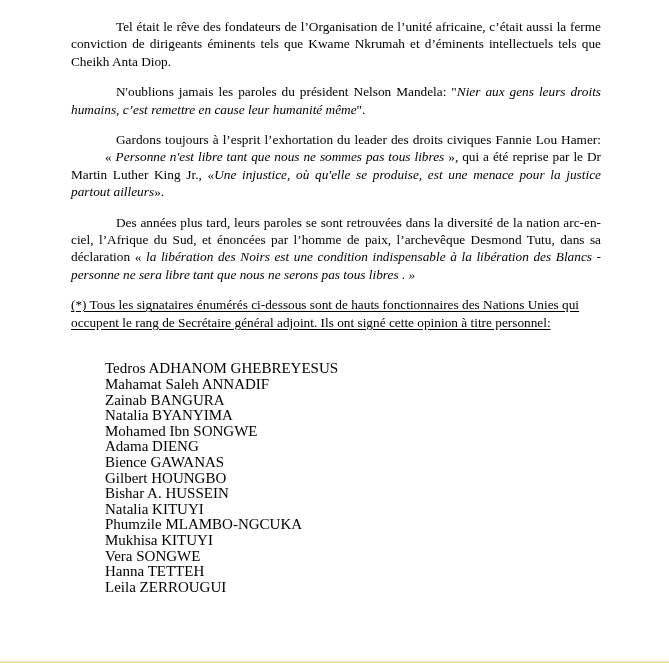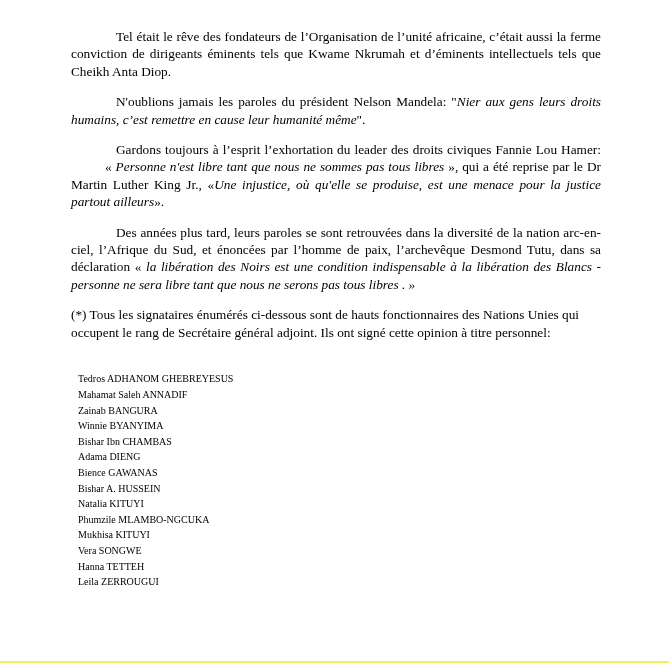--- a/index.html
+++ b/index.html
@@ -17,21 +17,21 @@
   }
 
   #page {
     position: absolute;
     left: 0;
     top: 0;
     width: 669px;
     height: 661px;
     background: #ffffff;
     box-sizing: border-box;
-    padding: 28px 68px 0 71px;
+    padding: 18px 68px 0 71px;
   }
 
   .para {
     font-size: 13.3px;
     line-height: 17.4px;
     text-align: justify;
     text-indent: 45px;
     margin: 0 0 13px 0;
     -webkit-hyphens: none;
     hyphens: none;
@@ -39,35 +39,37 @@
 
   .it { font-style: italic; }
 
   
   .underlined-note {
     font-size: 13.3px;
     line-height: 17.6px;
     text-align: left;
     text-indent: 0;
     margin: 0 0 30px 0;
+    text-decoration: underline;
     text-underline-offset: 2px;
   }
 
   
   .gap { display: inline-block; width: 34px; }
 
   .signatories {
     margin: 0;
     padding: 0 0 0 7px;
     list-style: none;
   }
   .signatories li {
-    font-size: 10px;
+    font-size: 15px;
     line-height: 15.6px;
     white-space: nowrap;
+    margin-left: 27px;
   }
 
   #bottom-bar {
     position: absolute;
     left: 0;
     bottom: 0;
     width: 669px;
     height: 2px;
     background: #f7ef5a;
   }
@@ -82,24 +84,25 @@
       <p class="para"><span>Gardons toujours à l’esprit l’exhortation du leader des droits civiques Fannie Lou Hamer:</span><span class="gap"></span><span>« </span><span class="it">Personne n'est libre tant que nous ne sommes pas tous libres</span><span> », qui a été reprise par le Dr Martin Luther King Jr., «</span><span class="it">Une injustice, où qu'elle se produise, est une menace pour la justice partout ailleurs</span><span>».</span></p>
       <p class="para"><span>Des années plus tard, leurs paroles  se sont retrouvées dans la  diversité de la nation arc-en-ciel, l’Afrique du Sud, et  énoncées par l’homme de paix, l’archevêque Desmond Tutu,  dans sa déclaration  « </span><span class="it">la libération des Noirs est une condition indispensable à la libération des Blancs - personne ne sera libre tant que nous ne serons pas tous libres . »</span></p>
     </div>
 
   <p class="underlined-note">(*) Tous les signataires énumérés ci-dessous sont de hauts fonctionnaires des Nations Unies qui occupent le rang de Secrétaire général adjoint. Ils ont signé cette opinion à titre personnel:</p>
 
   <ul class="signatories" id="signatories-list">
       <li>Tedros ADHANOM GHEBREYESUS</li>
       <li>Mahamat Saleh ANNADIF</li>
       <li>Zainab BANGURA</li>
-      <li>Winnie BYANYIMA</li>
-      <li>Bishar Ibn CHAMBAS</li>
+      <li>Natalia BYANYIMA</li>
+      <li>Mohamed Ibn SONGWE</li>
       <li>Adama DIENG</li>
       <li>Bience GAWANAS</li>
+      <li>Gilbert HOUNGBO</li>
       <li>Bishar A. HUSSEIN</li>
       <li>Natalia KITUYI</li>
       <li>Phumzile MLAMBO-NGCUKA</li>
       <li>Mukhisa KITUYI</li>
       <li>Vera SONGWE</li>
       <li>Hanna TETTEH</li>
       <li>Leila ZERROUGUI</li>
     </ul>
 </div>
 

